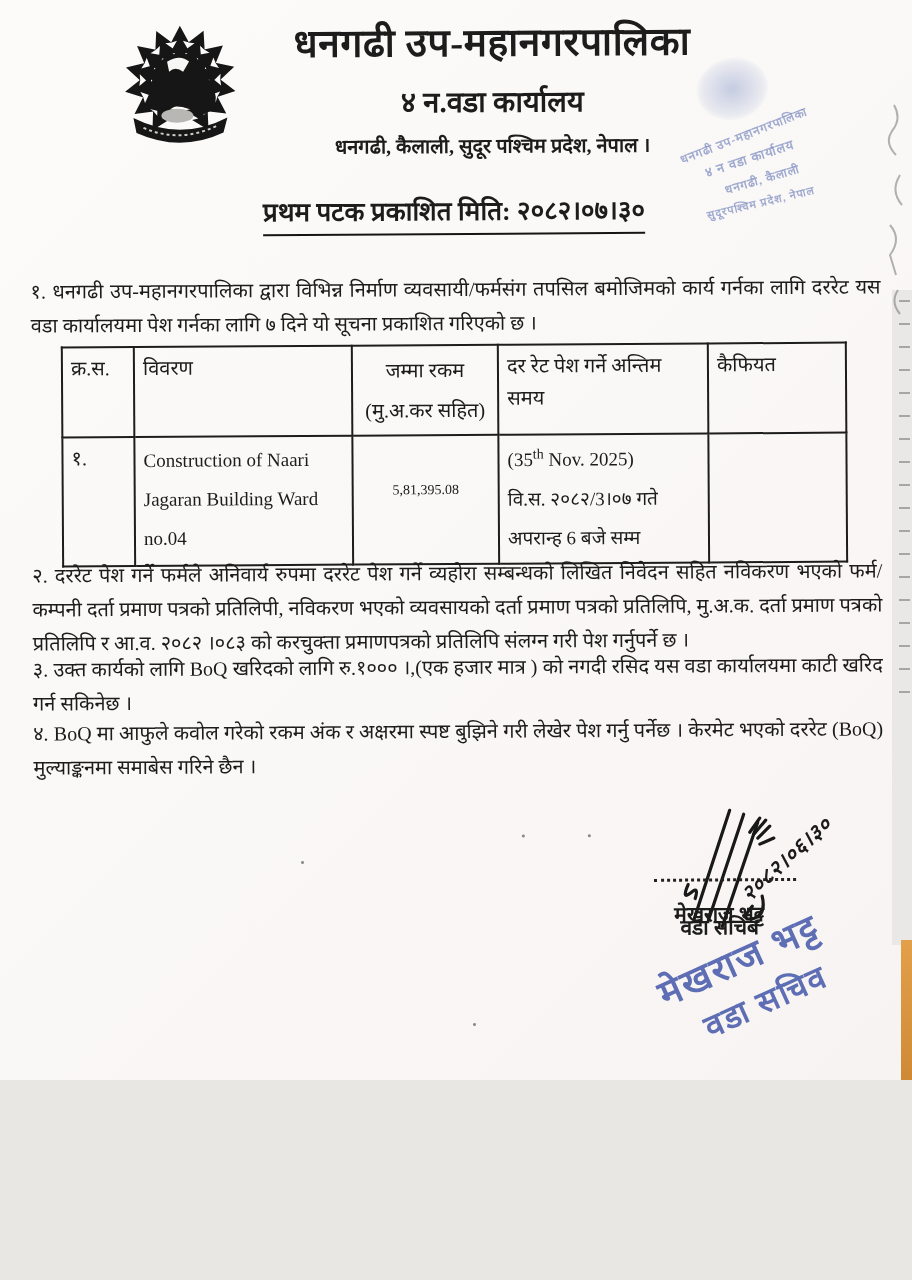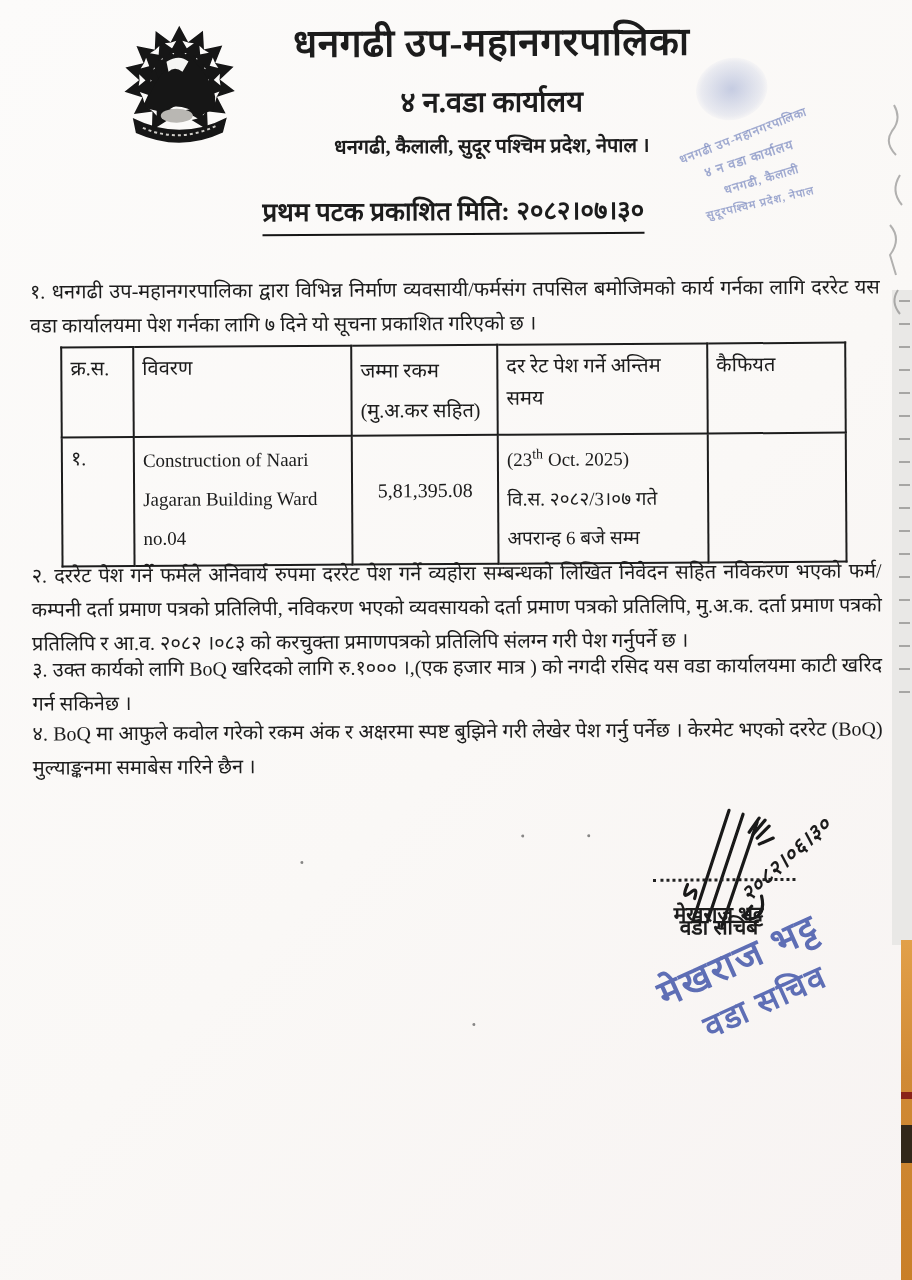--- a/index.html
+++ b/index.html
@@ -1,18 +1,18 @@
 <!DOCTYPE html>
 <html><head>
 <meta charset="utf-8">
 <style>
   html,body{margin:0;padding:0;background:#e9e7e4;}
   .page{
     position:relative;
-    width:912px;height:1280px;
+    width:912px;height:1080px;
     margin:0 auto;
     background:linear-gradient(135deg,#fcfbfa 0%,#faf8f6 55%,#f7f3f2 100%);
     overflow:hidden;
     font-family:"Liberation Serif","DejaVu Serif",serif;
     color:#1c1c1c;
   }
   .content{position:absolute;inset:0;transform:rotate(-0.35deg);}
   
   .logo{position:absolute;left:108px;top:18px;width:150px;height:140px;}
   .hdr{position:absolute;left:230px;top:14px;width:530px;text-align:center;}
@@ -27,26 +27,26 @@
   .p2{top:556px;}
   .p3{top:650px;}
   .p4{top:714px;}
   
   table.boq{position:absolute;left:62px;top:344px;border-collapse:collapse;table-layout:fixed;}
   table.boq td{border:2px solid #1d1d1d;vertical-align:top;padding:4px 8px;font-size:20px;line-height:1.6;}
   table.boq tr.hdr-row td{height:78px;}
   table.boq tr.data-row td{height:116px;}
   .c-sn{width:54px;}
   .c-desc{width:200px;}
-  .c-amt{width:128px;text-align:left;}
+  .c-amt{width:128px;text-align:center;}
   .c-dl{width:192px;}
   .c-rem{width:120px;}
   .amt-hdr{line-height:2;}
   .desc-en{font-size:19px;line-height:2.05;}
-  .amt-val{display:flex;align-items:center;justify-content:center;height:100px;font-size:20px;}
+  .amt-val{display:flex;align-items:center;justify-content:center;height:100px;font-size:14px;}
   .dl-lines{line-height:2.08;font-size:19px;}
   sup{font-size:14px;}
   
   .dotted-line{position:absolute;left:652px;top:880px;width:142px;border-bottom:3px dotted #222;}
   .sig-name{position:absolute;left:672px;top:901px;font-size:21px;font-weight:bold;}
   .sig-desg{position:absolute;left:678px;top:914px;font-size:21px;font-weight:bold;}
   .sig-svg{position:absolute;left:630px;top:790px;width:210px;height:160px;}
   .hand-date{
     position:absolute;left:742px;top:884px;
     font-size:21px;font-weight:bold;font-style:italic;
@@ -181,21 +181,21 @@
       <tr class="data-row">
         <td class="c-sn">१.</td>
         <td class="c-desc">
           <div class="desc-en">Construction of Naari Jagaran Building Ward no.04</div>
         </td>
         <td class="c-amt">
           <div class="amt-val">5,81,395.08</div>
         </td>
         <td class="c-dl">
           <div class="dl-lines">
-            <div><span>(23</span><sup>th</sup><span> Oct. 2025)</span></div>
+            <div><span>(35</span><sup>th</sup><span> Nov. 2025)</span></div>
             <div>वि.स. २०८२/3।०७ गते</div>
             <div>अपरान्ह 6 बजे सम्म</div>
           </div>
         </td>
         <td class="c-rem"></td>
       </tr>
     </tbody>
       </table>
 
     <div class="para p2">२. दररेट पेश गर्ने फर्मले अनिवार्य रुपमा दररेट पेश गर्ने व्यहोरा सम्बन्धको लिखित निवेदन सहित नविकरण भएको फर्म/कम्पनी दर्ता प्रमाण पत्रको प्रतिलिपी, नविकरण भएको व्यवसायको दर्ता प्रमाण पत्रको प्रतिलिपि, मु.अ.क. दर्ता प्रमाण पत्रको प्रतिलिपि र आ.व. २०८२ ।०८३  को करचुक्ता प्रमाणपत्रको प्रतिलिपि संलग्न गरी पेश गर्नुपर्ने छ ।</div>

